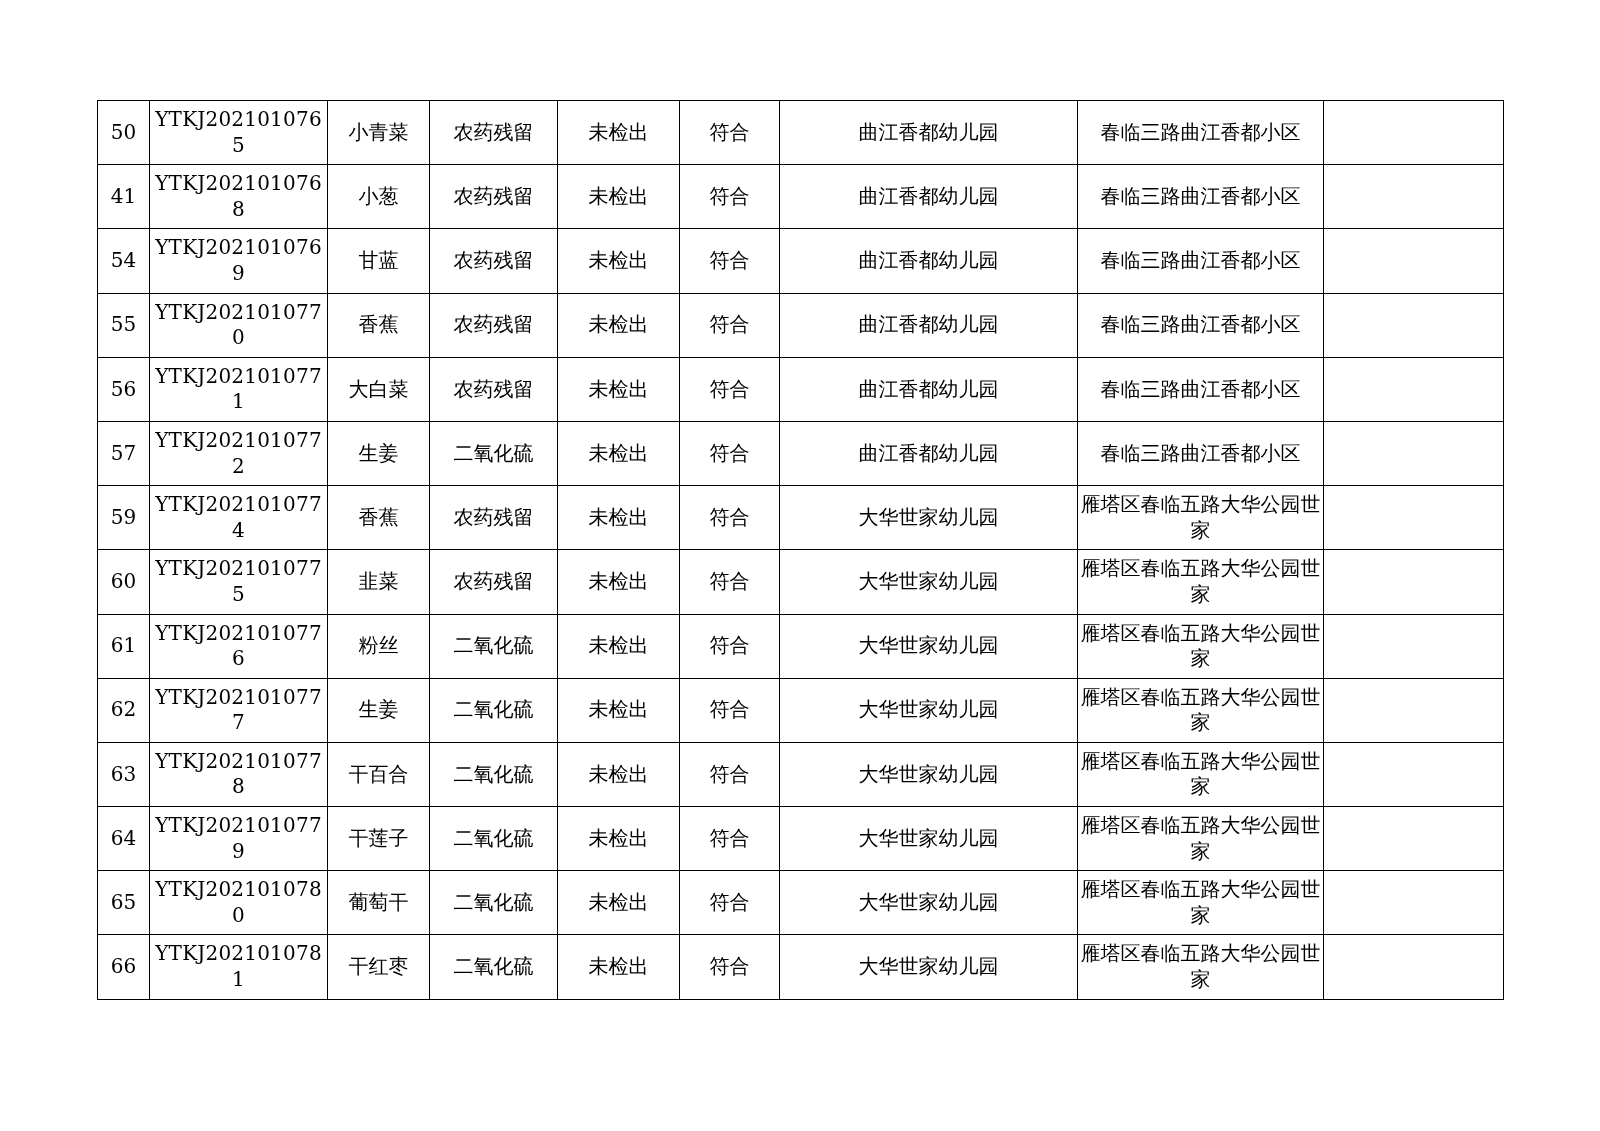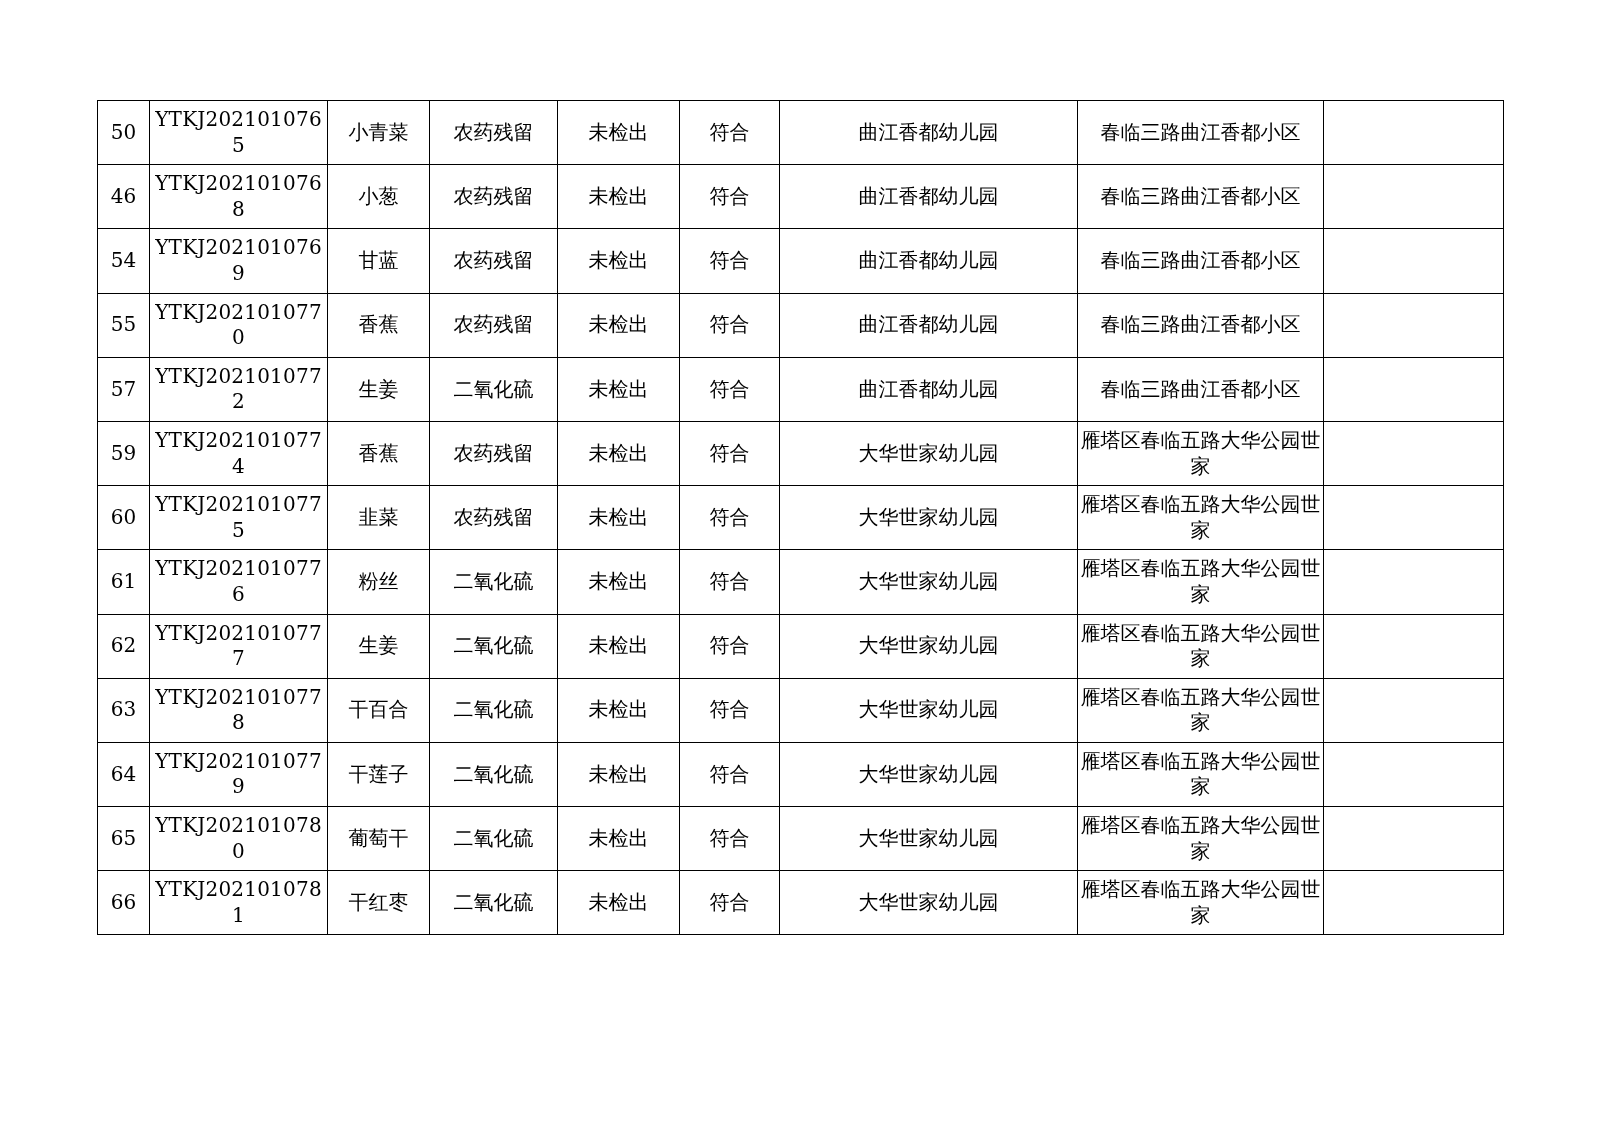--- a/index.html
+++ b/index.html
@@ -81,21 +81,21 @@
             <td class="code">YTKJ2021010765</td>
             <td class="name">小青菜</td>
             <td class="item">农药残留</td>
             <td class="result">未检出</td>
             <td class="conc">符合</td>
             <td class="unit">曲江香都幼儿园</td>
             <td class="addr">春临三路曲江香都小区</td>
             <td class="note"></td>
           </tr>
           <tr>
-            <td class="idx">46</td>
+            <td class="idx">41</td>
             <td class="code">YTKJ2021010768</td>
             <td class="name">小葱</td>
             <td class="item">农药残留</td>
             <td class="result">未检出</td>
             <td class="conc">符合</td>
             <td class="unit">曲江香都幼儿园</td>
             <td class="addr">春临三路曲江香都小区</td>
             <td class="note"></td>
           </tr>
           <tr>
@@ -106,20 +106,31 @@
             <td class="result">未检出</td>
             <td class="conc">符合</td>
             <td class="unit">曲江香都幼儿园</td>
             <td class="addr">春临三路曲江香都小区</td>
             <td class="note"></td>
           </tr>
           <tr>
             <td class="idx">55</td>
             <td class="code">YTKJ2021010770</td>
             <td class="name">香蕉</td>
+            <td class="item">农药残留</td>
+            <td class="result">未检出</td>
+            <td class="conc">符合</td>
+            <td class="unit">曲江香都幼儿园</td>
+            <td class="addr">春临三路曲江香都小区</td>
+            <td class="note"></td>
+          </tr>
+          <tr>
+            <td class="idx">56</td>
+            <td class="code">YTKJ2021010771</td>
+            <td class="name">大白菜</td>
             <td class="item">农药残留</td>
             <td class="result">未检出</td>
             <td class="conc">符合</td>
             <td class="unit">曲江香都幼儿园</td>
             <td class="addr">春临三路曲江香都小区</td>
             <td class="note"></td>
           </tr>
           <tr>
             <td class="idx">57</td>
             <td class="code">YTKJ2021010772</td>

